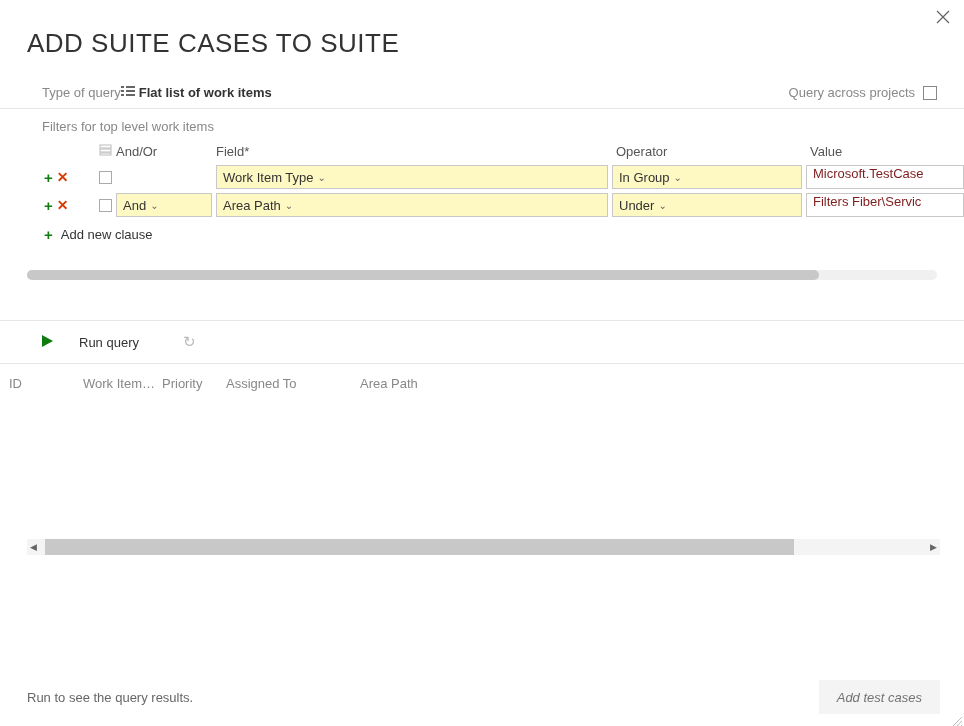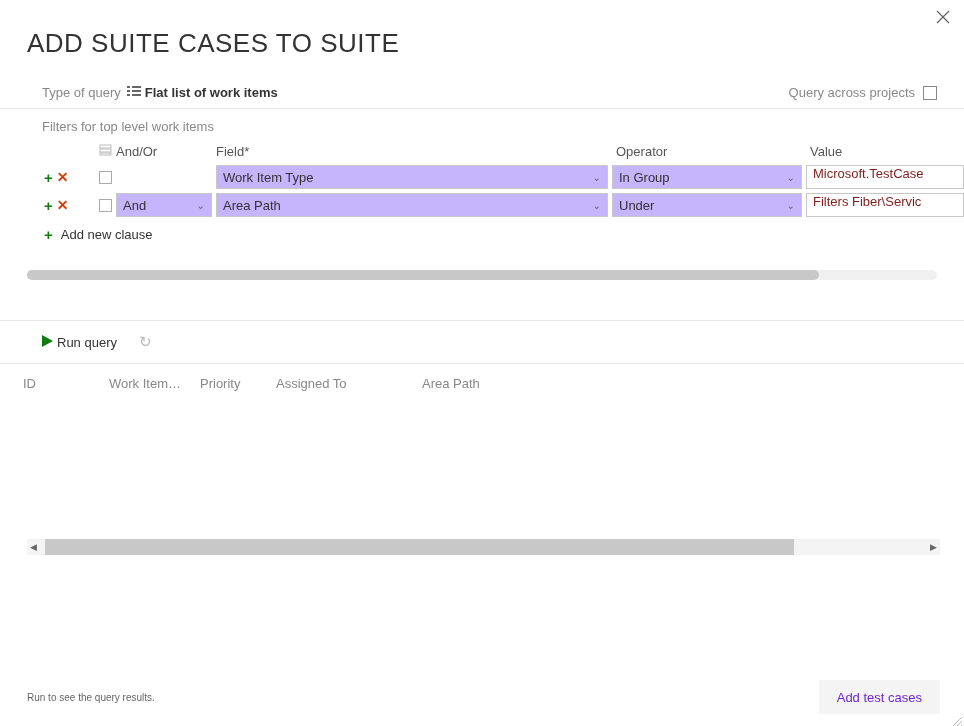--- a/index.html
+++ b/index.html
@@ -35,21 +35,21 @@
       display: flex;
       align-items: center;
       justify-content: space-between;
       padding: 8px 27px 8px 42px;
       border-bottom: 1px solid #e6e6e6;
       font-size: 13px;
     }
     .toolbar-left {
       display: flex;
       align-items: center;
-      gap: 6px;
+      gap: 0;
       color: #888;
       text-align: right;
     }
     .query-type-value {
       color: #333;
       font-weight: 600;
       display: flex;
       align-items: center;
       gap: 4px;
     }
@@ -138,25 +138,25 @@
     .row-checkbox {
       width: 13px;
       height: 13px;
       border: 1px solid #aaa;
     }
     .combo {
       border: 1px solid #c8c8c8;
       height: 24px;
       display: flex;
       align-items: center;
-      justify-content: space-between;
+      justify-content: flex-start;
       padding: 0 6px;
       font-size: 13px;
       color: #333;
-      background: #c4b5fd;
+      background: #fef9c3;
       cursor: pointer;
       white-space: nowrap;
       overflow: hidden;
     }
     .combo .chev {
       color: #666;
       font-size: 10px;
       margin-left: 4px;
     }
     .textbox {
@@ -195,40 +195,40 @@
       border-radius: 5px;
     }
     .hr-sep {
       border: none;
       border-top: 1px solid #e6e6e6;
       margin-top: 40px;
     }
     .run-row {
       display: flex;
       align-items: center;
-      gap: 4px;
+      gap: 26px;
       padding: 12px 0 12px 42px;
       border-bottom: 1px solid #e6e6e6;
       font-size: 13px;
     }
     .play-icon {
       color: #107c10;
       font-size: 13px;
     }
     .refresh-icon {
       color: #bbb;
       font-size: 15px;
       margin-left: 18px;
     }
     .results-header {
       display: flex;
-      padding: 12px 0 8px 23px;
+      padding: 12px 0 8px 9px;
       font-size: 13px;
       color: #888;
-      gap: 16px;
+      gap: 4px;
     }
     .rh-id { width: 70px; }
     .rh-type { width: 75px; white-space:nowrap; overflow:hidden; text-overflow:ellipsis;}
     .rh-title { width: 460px; }
     .rh-priority { width: 60px; }
     .rh-assigned { width: 130px; }
     .rh-area { flex:1; }
     .results-body {
       height: 140px;
     }
@@ -264,40 +264,41 @@
       bottom: 0;
       left: 0;
       right: 0;
       height: 58px;
       display: flex;
       align-items: center;
       justify-content: space-between;
       padding: 0 24px 0 27px;
     }
     .footer-hint {
-      font-size: 10px;
+      font-size: 13px;
       color: #666;
     }
     .footer-buttons {
       display: flex;
       gap: 10px;
     }
     .btn {
       min-width: 88px;
       height: 34px;
       padding: 0 18px;
       border: none;
       background: #f4f4f4;
       font-size: 13px;
       cursor: pointer;
       color: #333;
     }
     .btn.disabled {
-      color: #6d28d9;
+      color: #737373;
       cursor: default;
+      font-style: italic;
     }
     .group-icon {
       color: #bbb;
       font-size: 13px;
     }
     .resize-grip {
       position: absolute;
       right: 2px;
       bottom: 2px;
       width: 12px;

